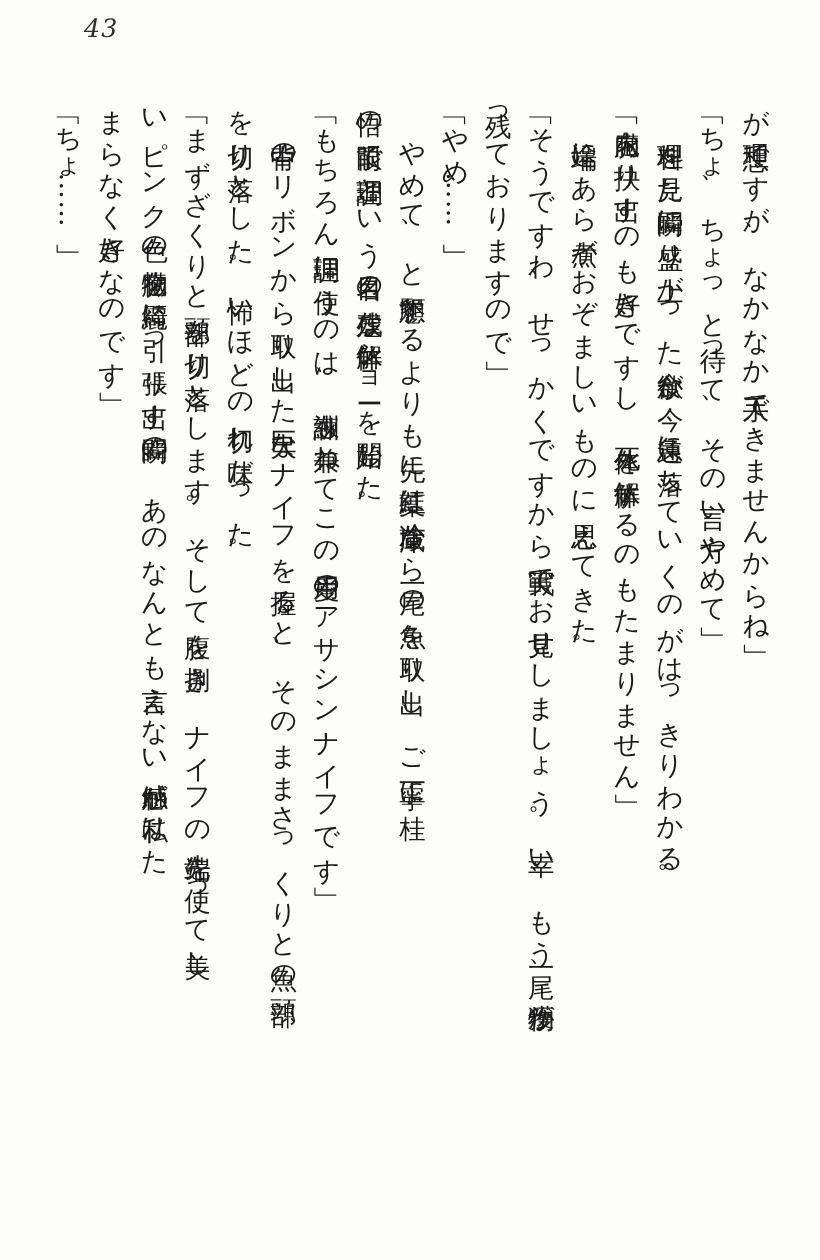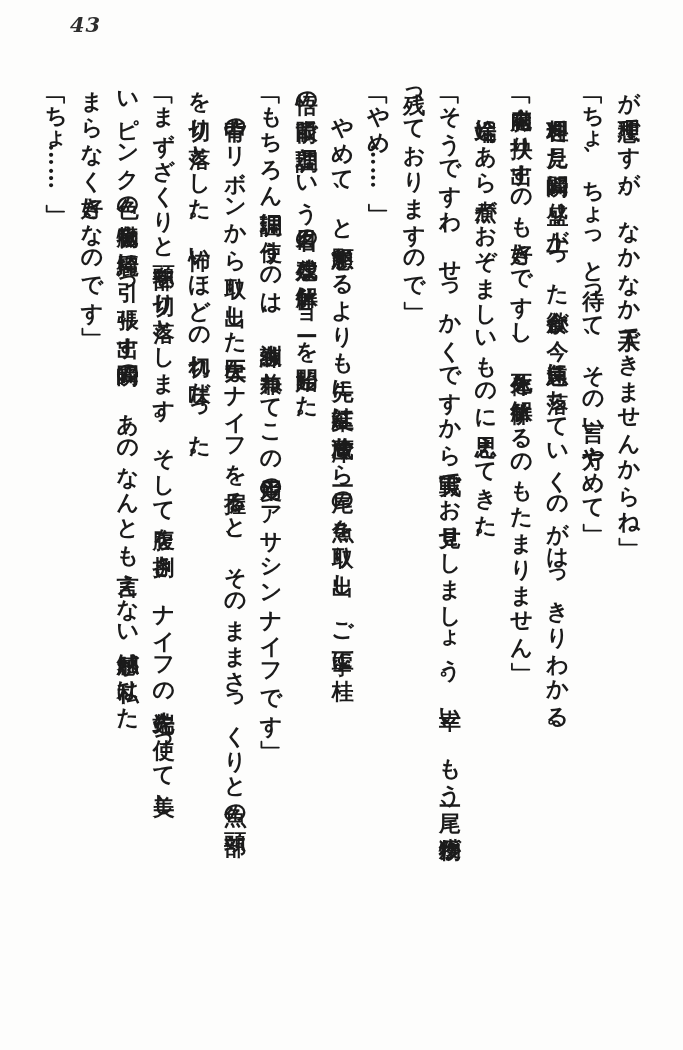--- a/index.html
+++ b/index.html
@@ -11,21 +11,20 @@
     width: 683px;
     height: 1050px;
     background: #fdfdfc;
     overflow: hidden;
     font-family: "DejaVu Serif", "Liberation Serif", serif;
     color: #1b1b1b;
   }
   .page {
     position: absolute;
     inset: 0;
-    font-weight: bold;
   }
   .page-number {
     position: absolute;
     top: 12px;
     left: 70px;
     font-size: 21px;
     font-style: italic;
     color: #2e2e2e;
     letter-spacing: 1px;
   }

